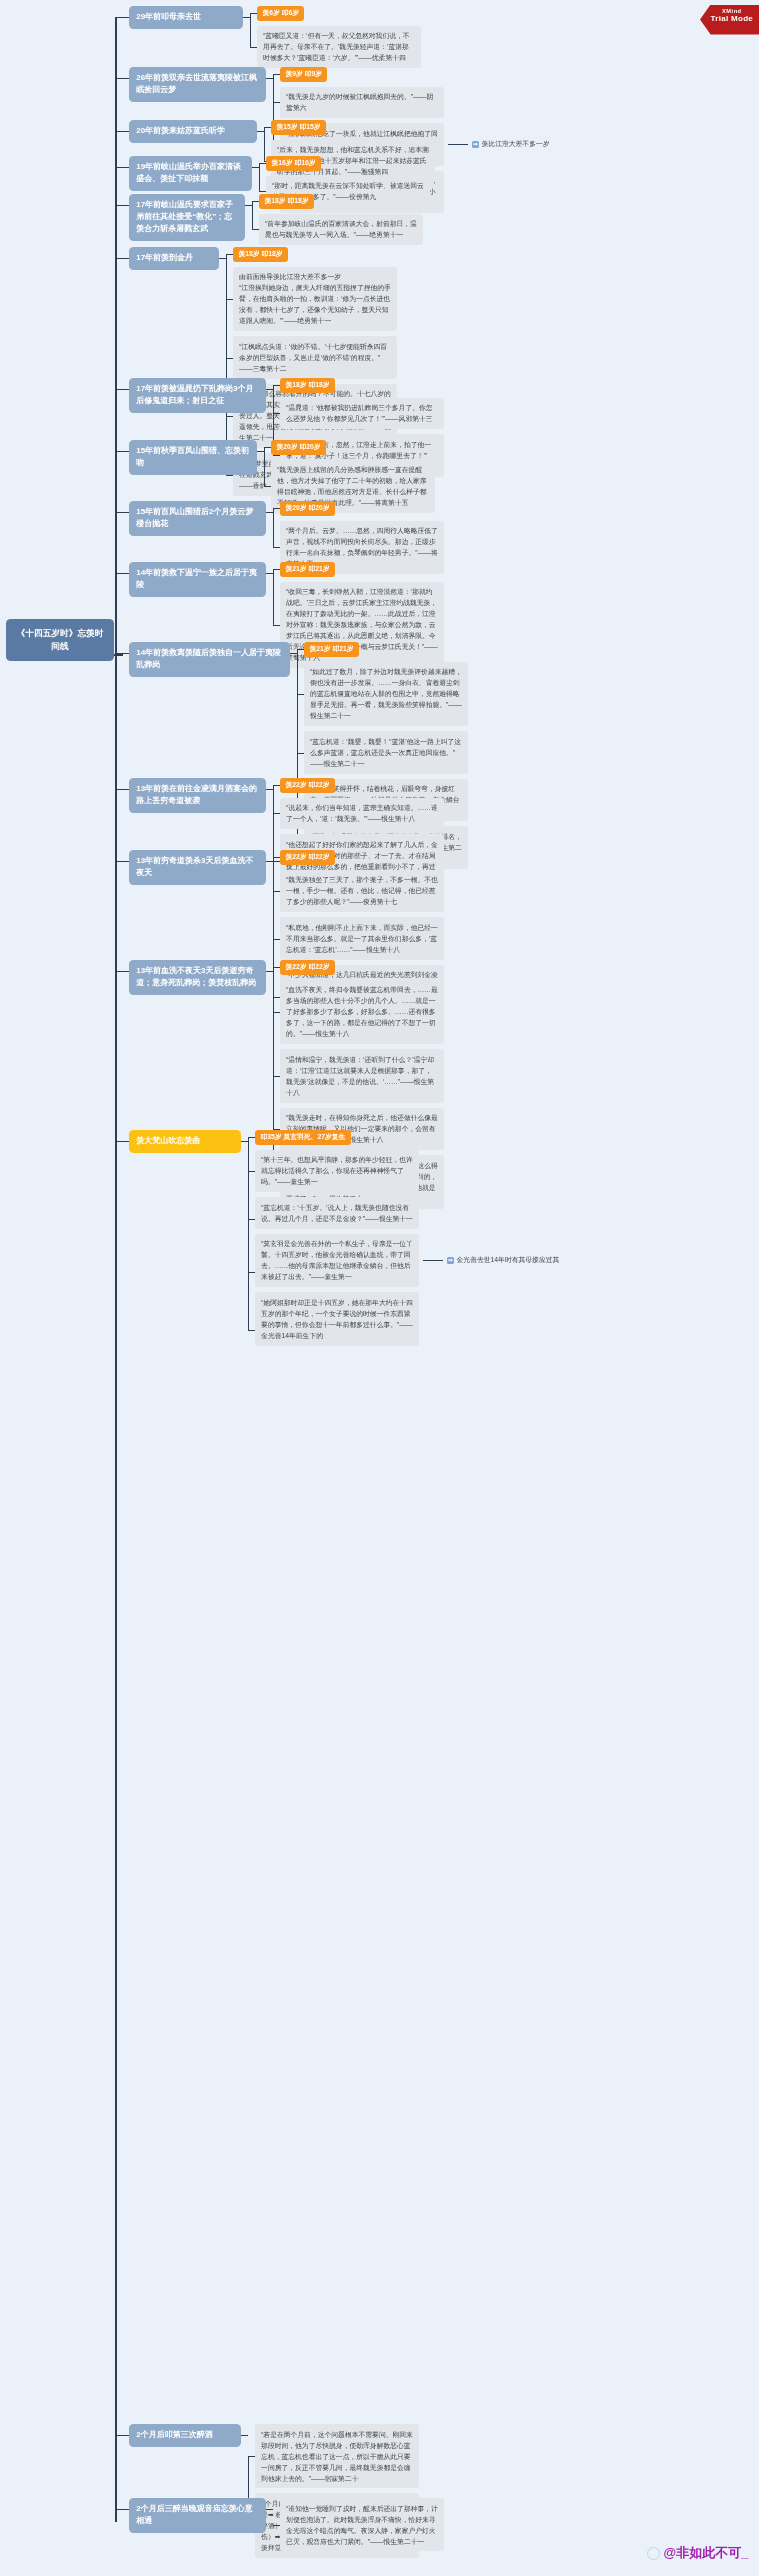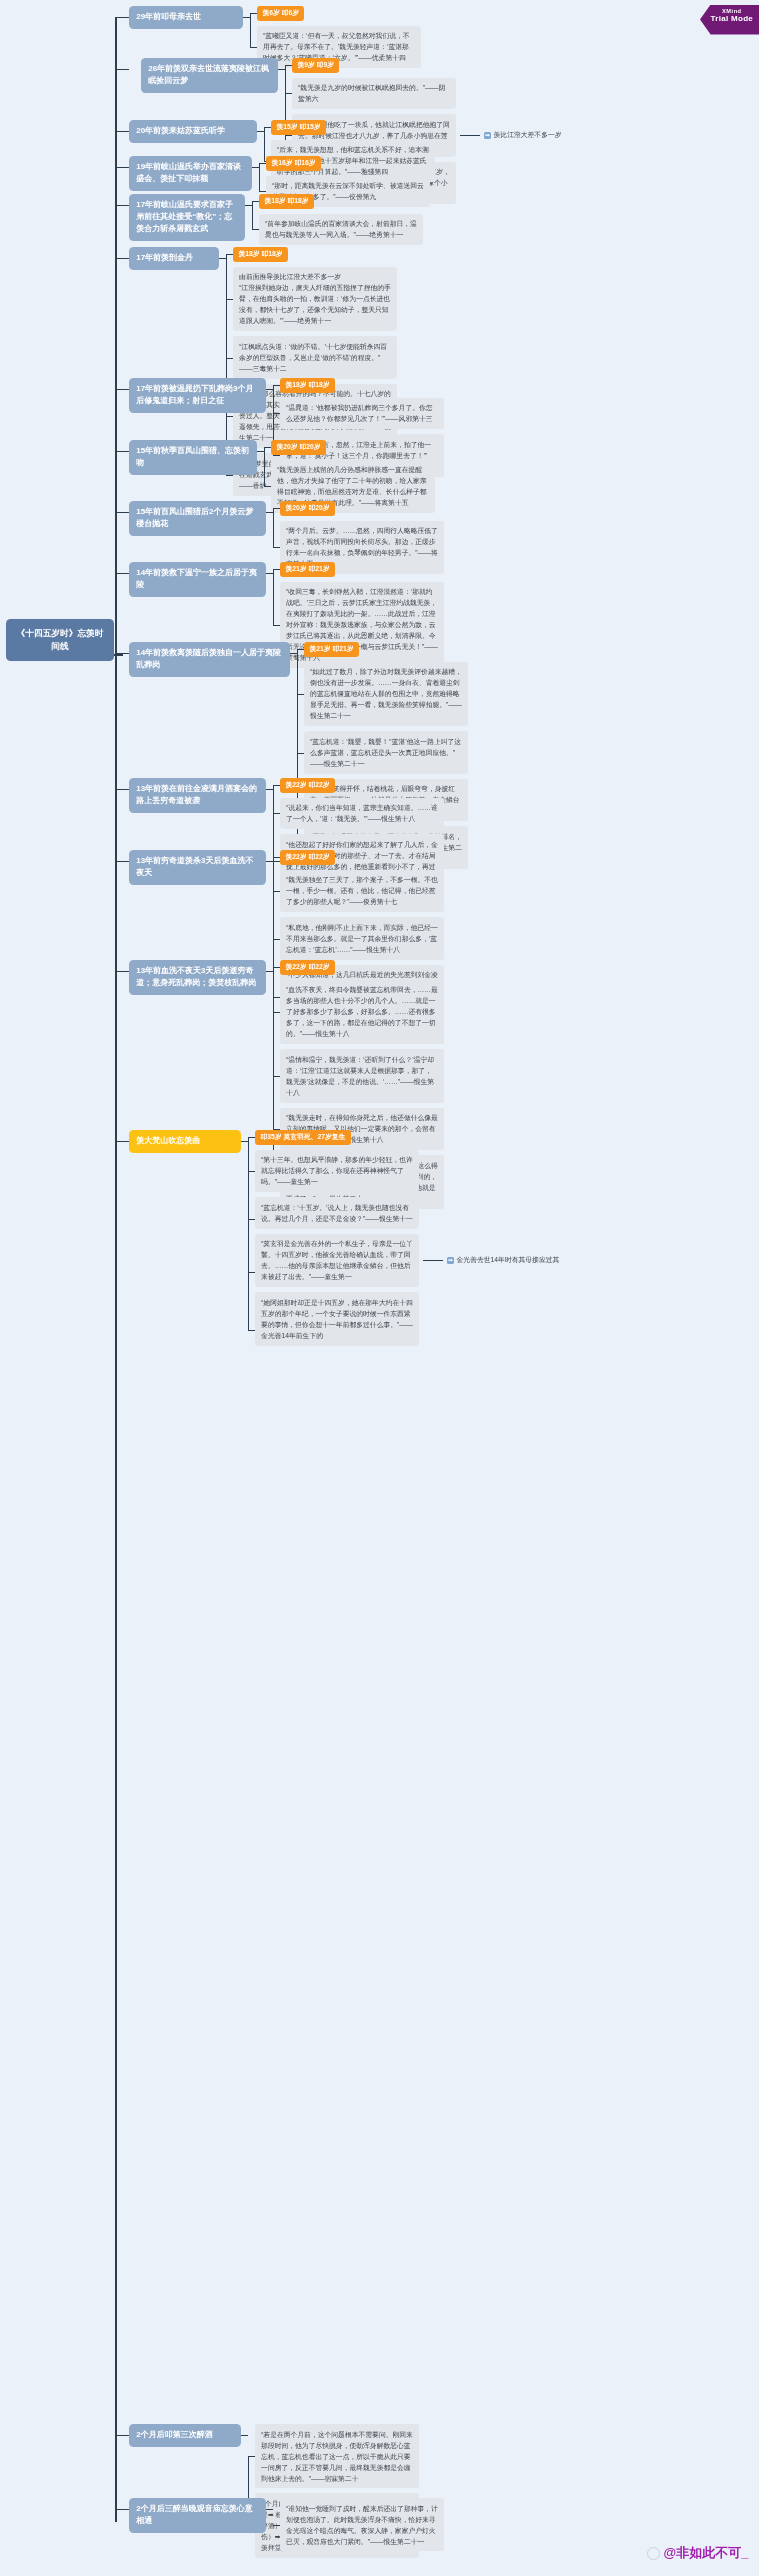--- a/index.html
+++ b/index.html
@@ -7,21 +7,21 @@
   body {
     width:759px; min-height:2576px;
     background:#eaf1f8;
     font-family:"Liberation Sans","DejaVu Sans",sans-serif;
     position:relative; overflow:hidden;
   }
 
   
   .trial-badge{
     position:absolute; top:4.6px; right:0; width:59px; height:30px;
-    background:#701a75; color:#fff; text-align:center;
+    background:#b91c1c; color:#fff; text-align:center;
     clip-path:polygon(10.6px 0,100% 0,100% 100%,10.6px 100%,0 50%);
     padding:3px 3px 0 7.6px; line-height:1.15;
   }
   .trial-badge .t1{ font-size:5.7px; letter-spacing:0.5px; font-weight:bold;}
   .trial-badge .t2{ font-size:8px; letter-spacing:0.3px; font-weight:bold;}
 
   
   .root-node{
     position:absolute; left:6px; top:619px; width:108px;
     background:#5b7aa3; color:#fff; border-radius:4.6px;
@@ -125,21 +125,21 @@
           <div class="vline" style="top: 7.2px; bottom: auto; height: 34px;"></div>
           <div class="tick" style="top: 7.2px;"></div>
           <div class="tick" style="top: 41px;"></div>
         </div>
         <div class="details">
           <div class="age-tag">羡6岁 叩6岁</div>
           <div class="quote" style="width: 164px;">“蓝曦臣又道：‘但有一天，叔父忽然对我们说，不用再去了。母亲不在了。’魏无羡轻声道：‘蓝湛那时候多大？’蓝曦臣道：‘六岁。’”——优柔第十四</div>
         </div>
       </div>
     </div>
-    <div class="branch" style="top: 58px; gap: 12px;">
+    <div class="branch" style="top: 67px;">
       <div class="branch-elbow"></div>
       <div class="topic-wrap">
         <div class="topic" style="width: 137px;">26年前羡双亲去世流落夷陵被江枫眠捡回云梦</div>
         <div class="sub-elbow">
           <div class="hline" style="top: 10.6px;"></div>
           <div class="vline" style="top: 7.2px; bottom: auto; height: 118px;"></div>
           <div class="tick" style="top: 7.2px;"></div>
           <div class="tick" style="top: 35px;"></div>
           <div class="tick" style="top: 77px;"></div>
           <div class="tick" style="top: 125px;"></div>

